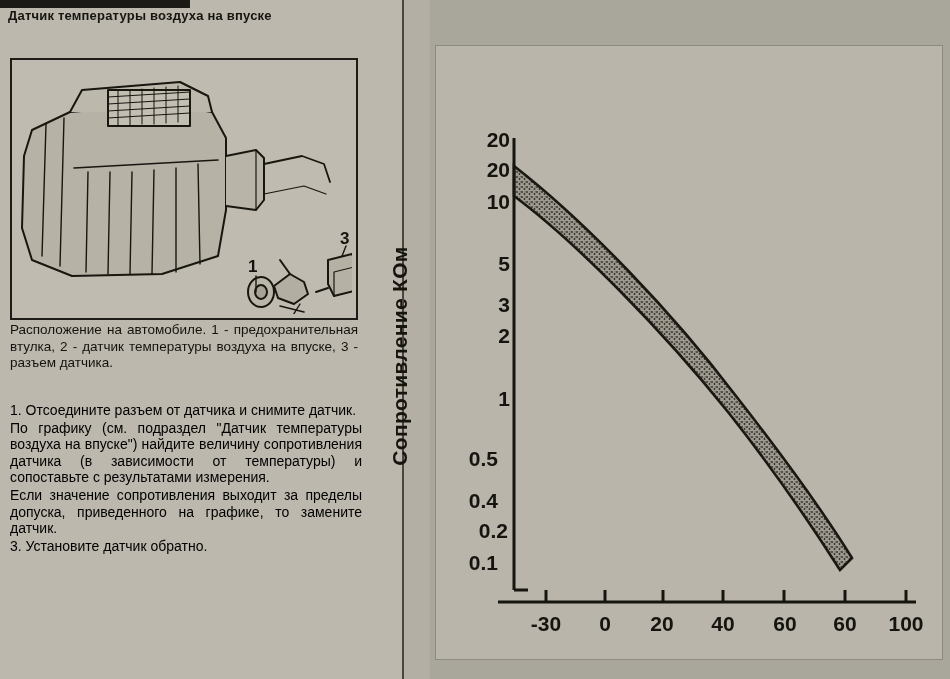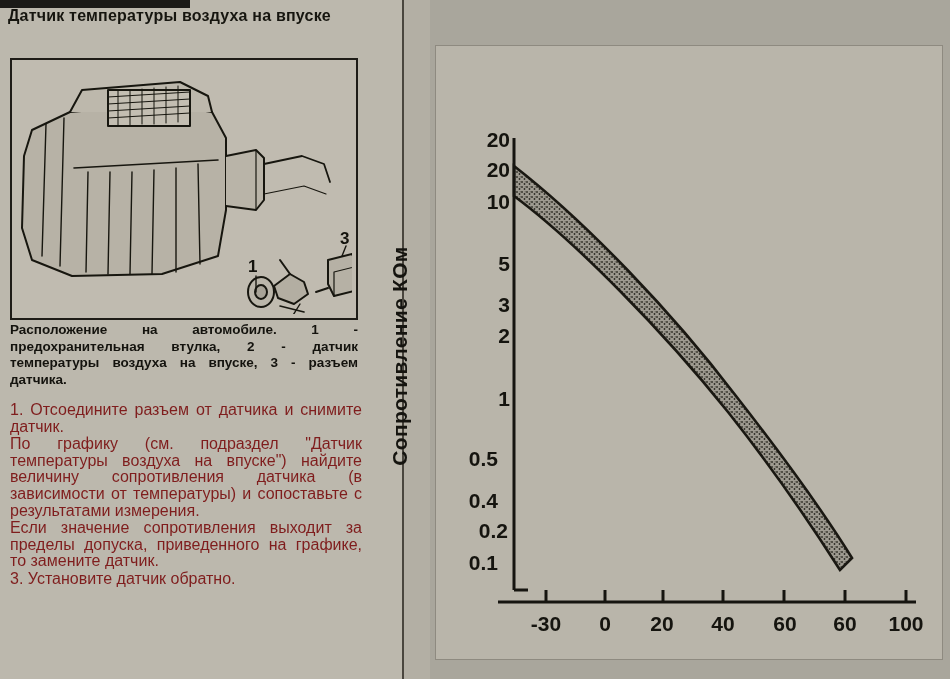--- a/index.html
+++ b/index.html
@@ -40,21 +40,21 @@
     top: 0;
     width: 190px;
     height: 8px;
     background: #1b1a17;
   }
   #section-title {
     position: absolute;
     left: 8px;
     top: 6px;
     width: 330px;
-    font-size: 16px;
+    font-size: 13px;
     font-weight: bold;
     line-height: 20px;
     color: #16150f;
     letter-spacing: 0.2px;
   }
 
   
   #illustration {
     position: absolute;
     left: 10px;
@@ -67,33 +67,33 @@
   }
   #illustration svg { display: block; }
 
   
   #caption {
     position: absolute;
     left: 10px;
     top: 322px;
     width: 348px;
     font-size: 13.5px;
-    font-weight: bold;
+    font-weight: normal;
     line-height: 16.5px;
     color: #14130e;
     text-align: justify;
   }
   #body-text {
     position: absolute;
     left: 10px;
     top: 402px;
     width: 352px;
-    font-size: 16px;
+    font-size: 14px;
     line-height: 16.6px;
-    color: #7f1d1d;
+    color: #000000;
     text-align: justify;
   }
   #body-text p {
     margin: 0 0 1px 0;
   }
 
   
   #chart-panel {
     position: absolute;
     left: 430px;

